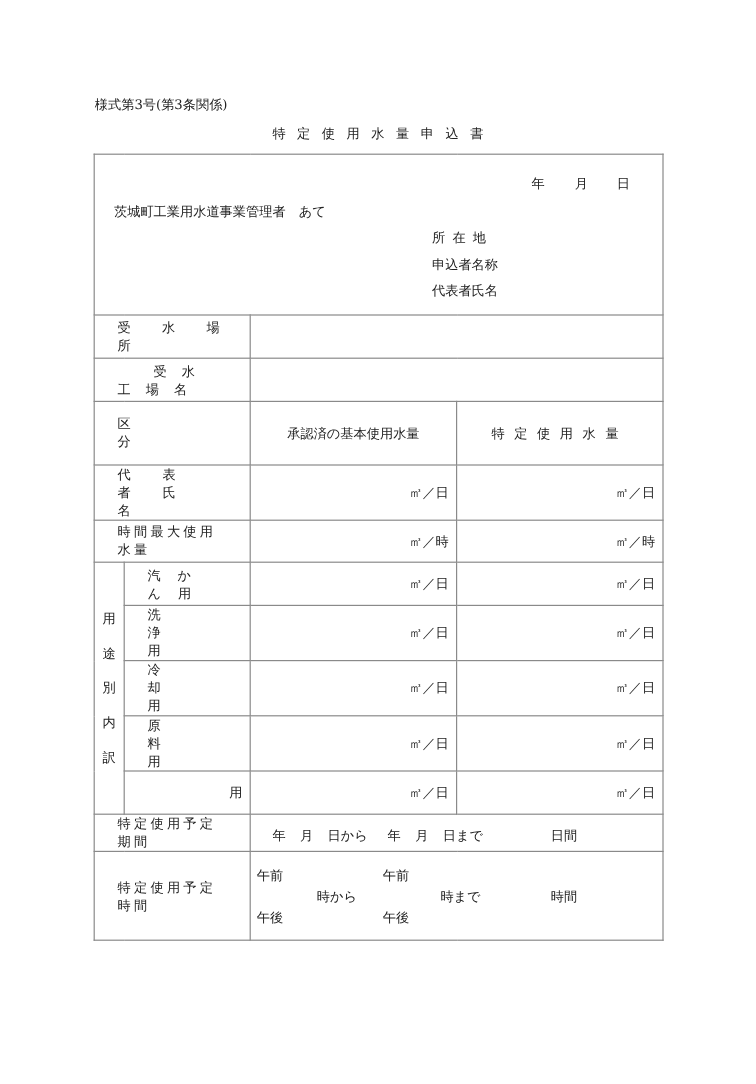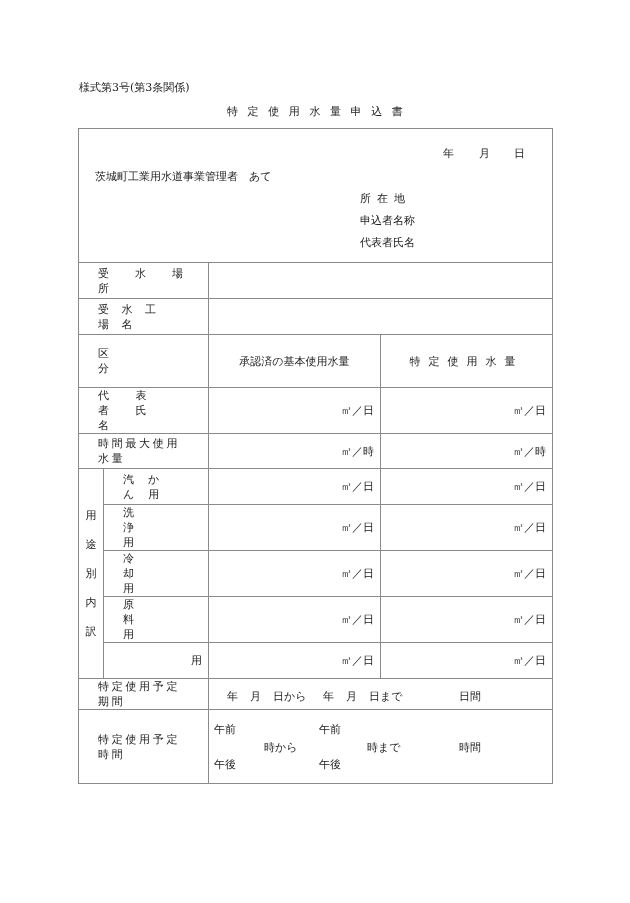--- a/index.html
+++ b/index.html
@@ -45,21 +45,21 @@
   </tr>
   <tr style="height:36px">
     <td colspan="2" class="lab">
           <div class="spread">
             <span style="letter-spacing:26px;margin-right:-26px;">受水場所</span>
           </div>
         </td>
     <td colspan="2"></td>
   </tr>
   <tr style="height:36px">
-    <td colspan="2" class="lab"><span style="letter-spacing:12.5px;">受水工場名</span></td>
+    <td colspan="2" class="lab"><span style="letter-spacing:12.5px;margin-left:30px;">受水工場名</span></td>
     <td colspan="2"></td>
   </tr>
   <tr style="height:53px">
     <td colspan="2" class="lab"><span style="letter-spacing:78px;">区分</span></td>
     <td class="c">承認済の基本使用水量</td>
     <td class="c" style="letter-spacing:8px;">特定使用水量</td>
   </tr>
   <tr style="height:36px">
     <td colspan="2" class="lab"><span style="letter-spacing:26.5px;">代表者氏名</span></td>
     <td class="r">㎥／日</td>

